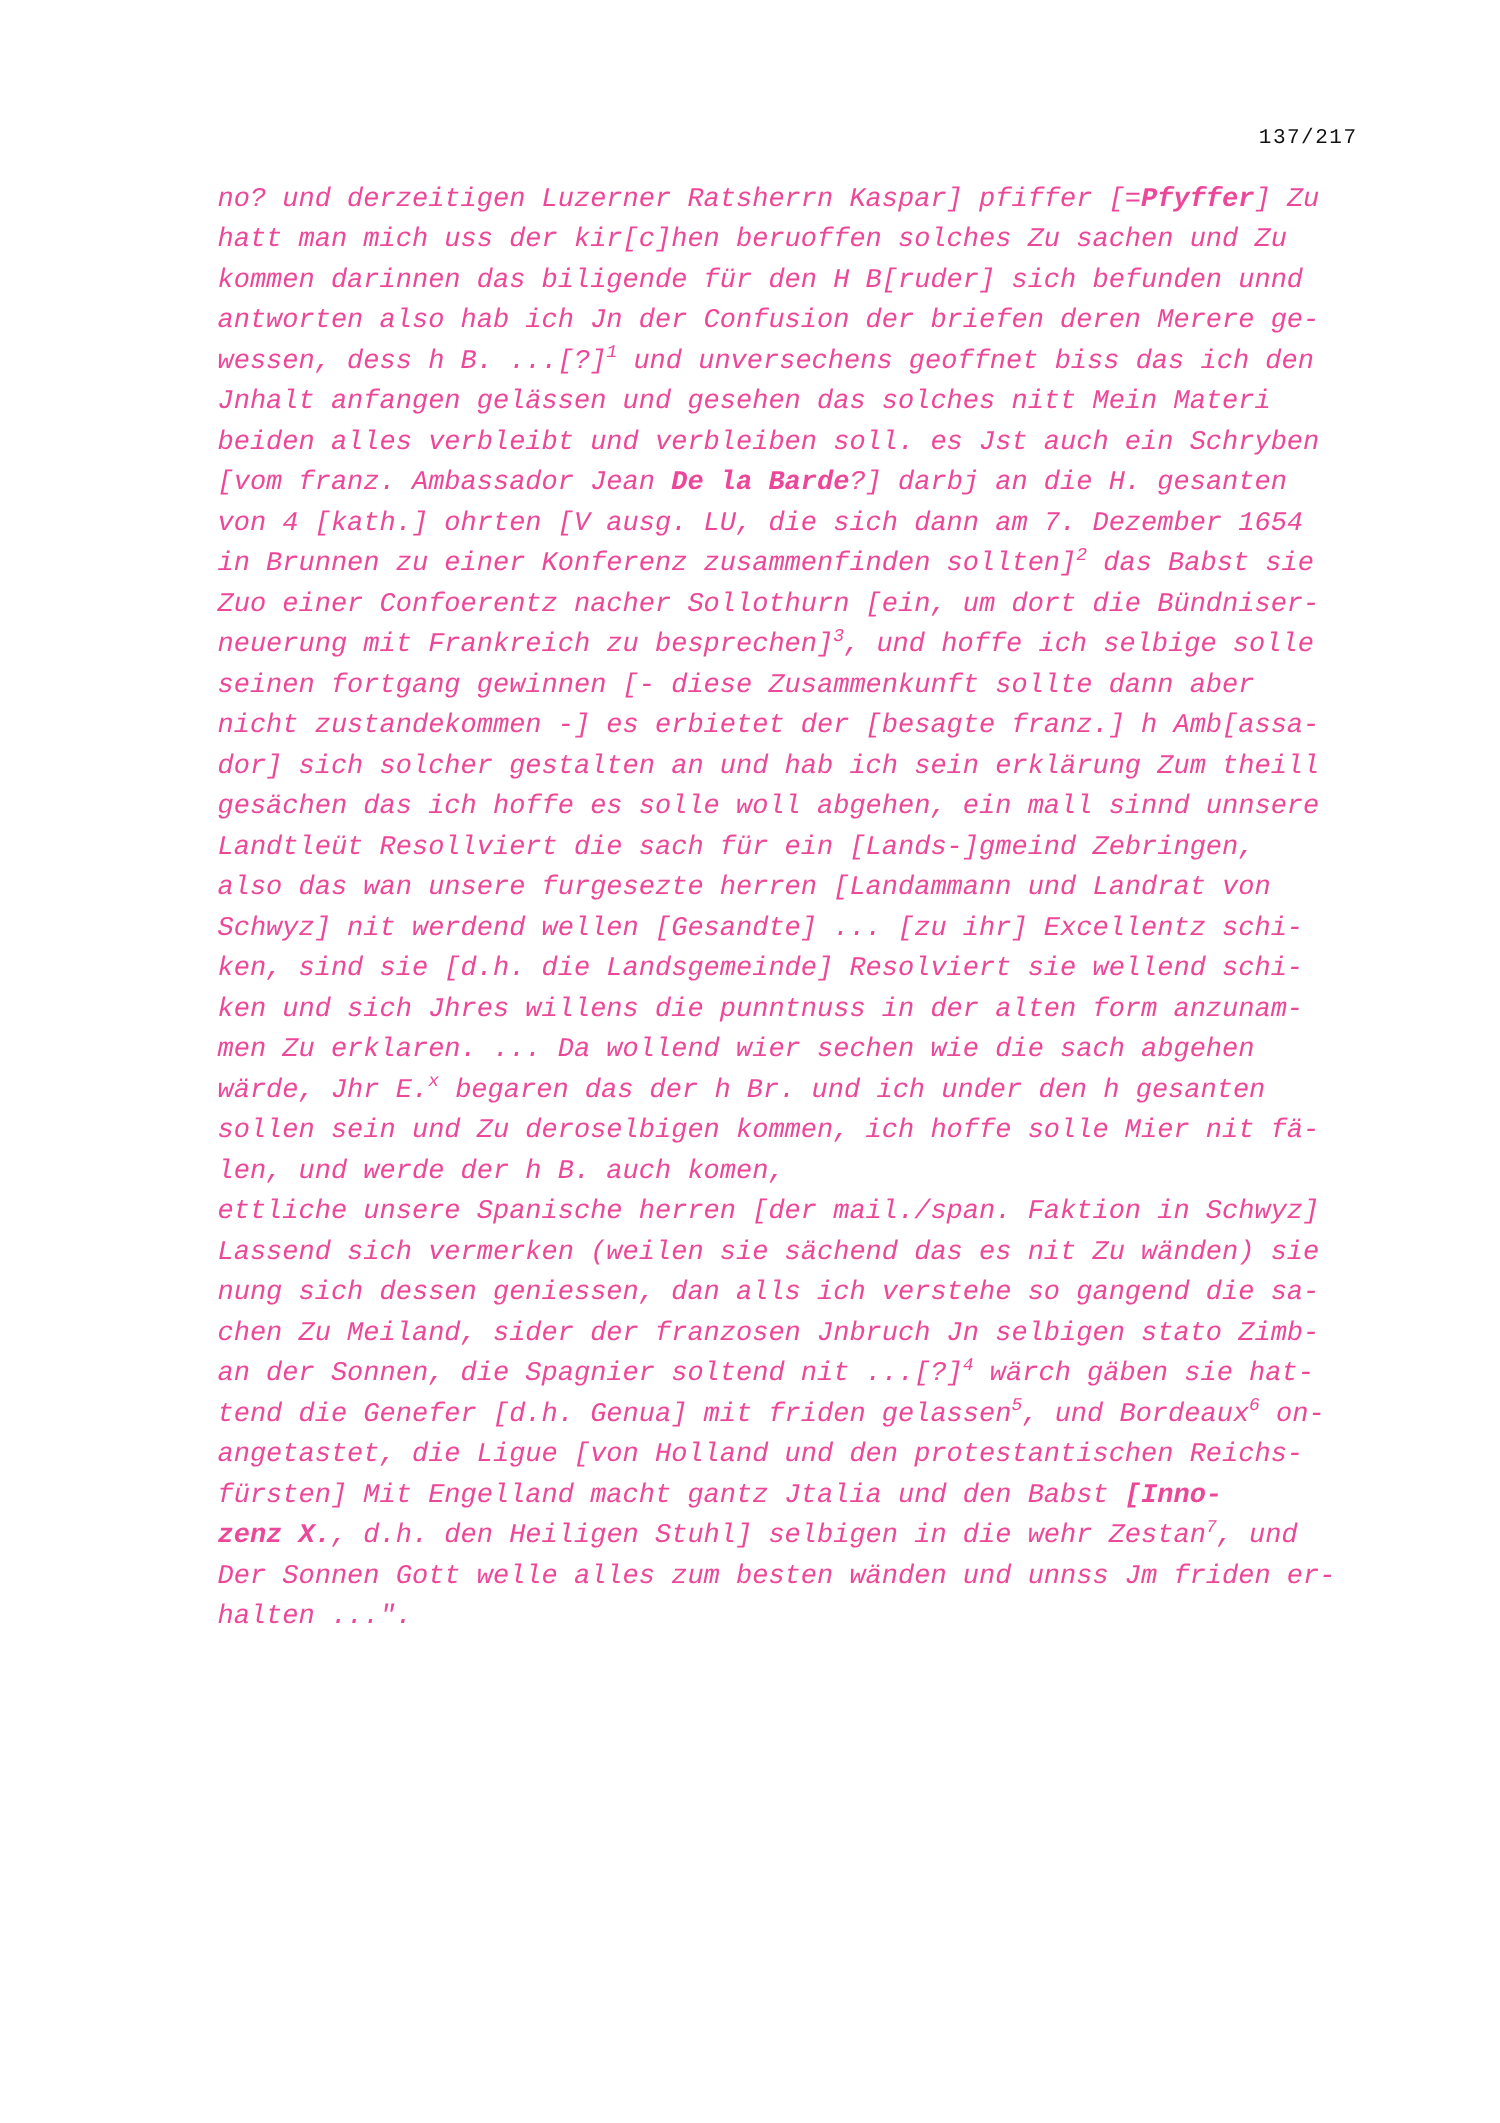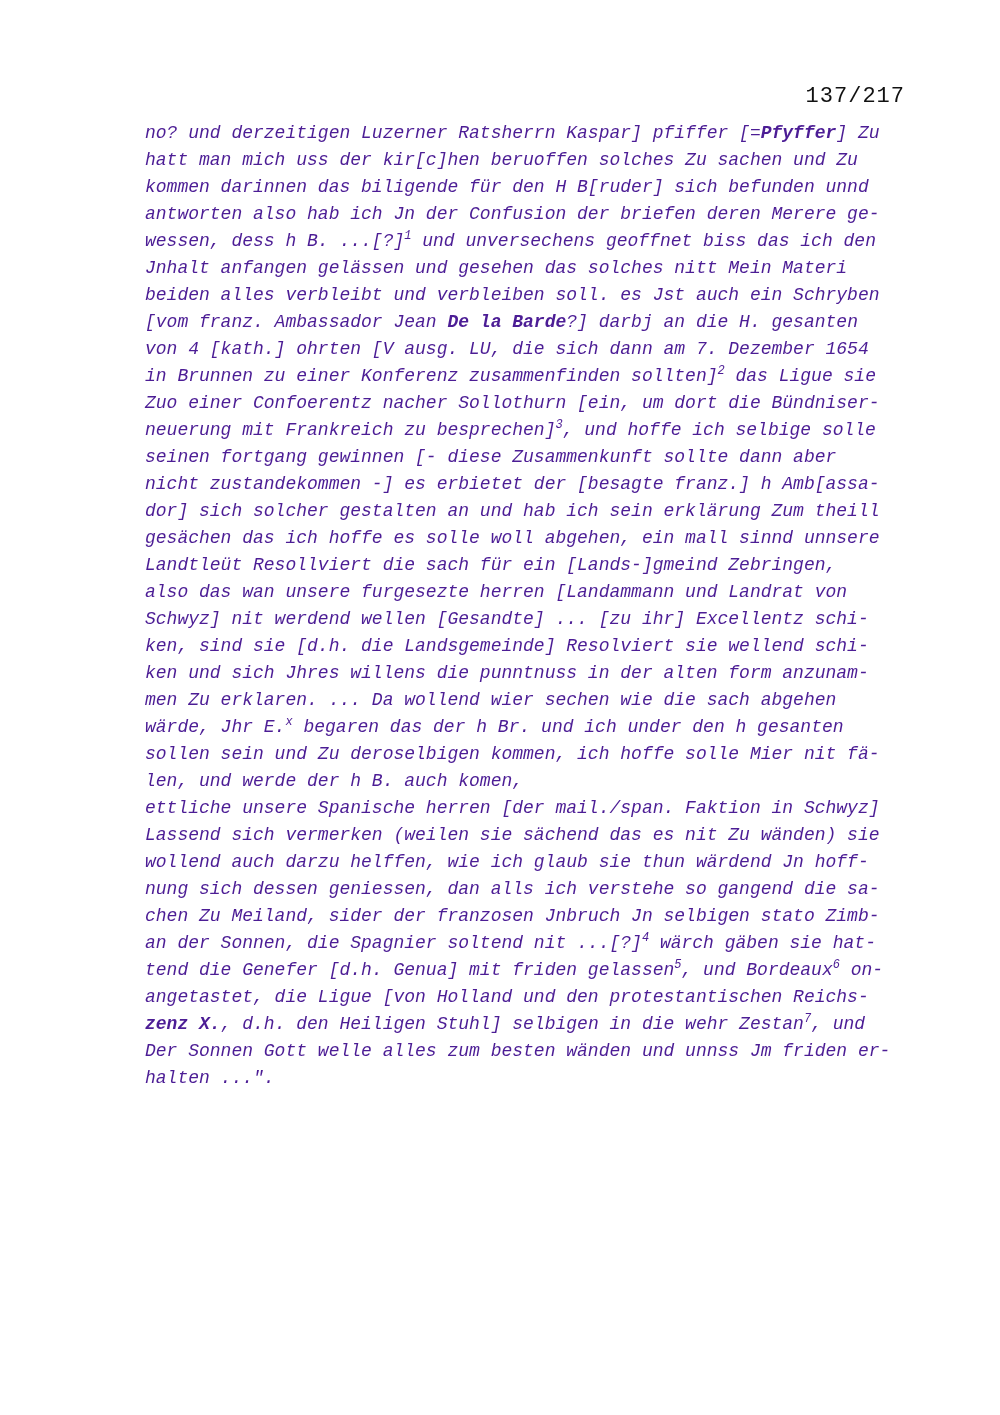--- a/index.html
+++ b/index.html
@@ -13,34 +13,34 @@
     height: 1415px;
     background: #ffffff;
     overflow: hidden;
     font-family: "Liberation Mono", "DejaVu Sans Mono", monospace;
     color: #111111;
   }
   .page-number {
     position: absolute;
     top: 84px;
     right: 95px;
-    font-size: 22px;
+    font-size: 14px;
     font-style: normal;
     letter-spacing: 1px;
     color: #111111;
   }
   .document-body {
     position: absolute;
     left: 145px;
     top: 120px;
     width: 780px;
     font-style: italic;
     font-size: 18px;
     line-height: 27px;
-    color: #4c1d95;
+    color: #ec4899;
   }
   .line {
     white-space: pre;
     height: 27px;
   }
   .b {
     font-weight: bold;
   }
   .sup {
     font-size: 12px;
@@ -56,41 +56,41 @@
   <div class="document-body">
       <div class="line"><span>no? und derzeitigen Luzerner Ratsherrn Kaspar] pfiffer [=</span><span class="b">Pfyffer</span><span>] Zu</span></div>
       <div class="line"><span>hatt man mich uss der kir[c]hen beruoffen solches Zu sachen und Zu</span></div>
       <div class="line"><span>kommen darinnen das biligende für den H B[ruder] sich befunden unnd</span></div>
       <div class="line"><span>antworten also hab ich Jn der Confusion der briefen deren Merere ge-</span></div>
       <div class="line"><span>wessen, dess h B. ...[?]</span><span class="sup">1</span><span> und unversechens geoffnet biss das ich den</span></div>
       <div class="line"><span>Jnhalt anfangen gelässen und gesehen das solches nitt Mein Materi</span></div>
       <div class="line"><span>beiden alles verbleibt und verbleiben soll. es Jst auch ein Schryben</span></div>
       <div class="line"><span>[vom franz. Ambassador Jean </span><span class="b">De la Barde</span><span>?] darbj an die H. gesanten</span></div>
       <div class="line"><span>von 4 [kath.] ohrten [V ausg. LU, die sich dann am 7. Dezember 1654</span></div>
-      <div class="line"><span>in Brunnen zu einer Konferenz zusammenfinden sollten]</span><span class="sup">2</span><span> das Ligue sie</span></div>
+      <div class="line"><span>in Brunnen zu einer Konferenz zusammenfinden sollten]</span><span class="sup">2</span><span> das Babst sie</span></div>
       <div class="line"><span>Zuo einer Confoerentz nacher Sollothurn [ein, um dort die Bündniser-</span></div>
       <div class="line"><span>neuerung mit Frankreich zu besprechen]</span><span class="sup">3</span><span>, und hoffe ich selbige solle</span></div>
       <div class="line"><span>seinen fortgang gewinnen [- diese Zusammenkunft sollte dann aber</span></div>
       <div class="line"><span>nicht zustandekommen -] es erbietet der [besagte franz.] h Amb[assa-</span></div>
       <div class="line"><span>dor] sich solcher gestalten an und hab ich sein erklärung Zum theill</span></div>
       <div class="line"><span>gesächen das ich hoffe es solle woll abgehen, ein mall sinnd unnsere</span></div>
       <div class="line"><span>Landtleüt Resollviert die sach für ein [Lands-]gmeind Zebringen,</span></div>
       <div class="line"><span>also das wan unsere furgesezte herren [Landammann und Landrat von</span></div>
       <div class="line"><span>Schwyz] nit werdend wellen [Gesandte] ... [zu ihr] Excellentz schi-</span></div>
       <div class="line"><span>ken, sind sie [d.h. die Landsgemeinde] Resolviert sie wellend schi-</span></div>
       <div class="line"><span>ken und sich Jhres willens die punntnuss in der alten form anzunam-</span></div>
       <div class="line"><span>men Zu erklaren. ... Da wollend wier sechen wie die sach abgehen</span></div>
       <div class="line"><span>wärde, Jhr E.</span><span class="sup">x</span><span> begaren das der h Br. und ich under den h gesanten</span></div>
       <div class="line"><span>sollen sein und Zu deroselbigen kommen, ich hoffe solle Mier nit fä-</span></div>
       <div class="line"><span>len, und werde der h B. auch komen,</span></div>
       <div class="line"><span>ettliche unsere Spanische herren [der mail./span. Faktion in Schwyz]</span></div>
       <div class="line"><span>Lassend sich vermerken (weilen sie sächend das es nit Zu wänden) sie</span></div>
-      <div class="line"><span>wollend auch darzu helffen, wie ich glaub sie thun wärdend Jn hoff-</span></div>
       <div class="line"><span>nung sich dessen geniessen, dan alls ich verstehe so gangend die sa-</span></div>
       <div class="line"><span>chen Zu Meiland, sider der franzosen Jnbruch Jn selbigen stato Zimb-</span></div>
       <div class="line"><span>an der Sonnen, die Spagnier soltend nit ...[?]</span><span class="sup">4</span><span> wärch gäben sie hat-</span></div>
       <div class="line"><span>tend die Genefer [d.h. Genua] mit friden gelassen</span><span class="sup">5</span><span>, und Bordeaux</span><span class="sup">6</span><span> on-</span></div>
       <div class="line"><span>angetastet, die Ligue [von Holland und den protestantischen Reichs-</span></div>
+      <div class="line"><span>fürsten] Mit Engelland macht gantz Jtalia und den Babst </span><span class="b">[Inno-</span></div>
       <div class="line"><span class="b">zenz X.</span><span>, d.h. den Heiligen Stuhl] selbigen in die wehr Zestan</span><span class="sup">7</span><span>, und</span></div>
       <div class="line"><span>Der Sonnen Gott welle alles zum besten wänden und unnss Jm friden er-</span></div>
       <div class="line"><span>halten ...".</span></div>
     </div>
 </div>
 
 </body></html>

